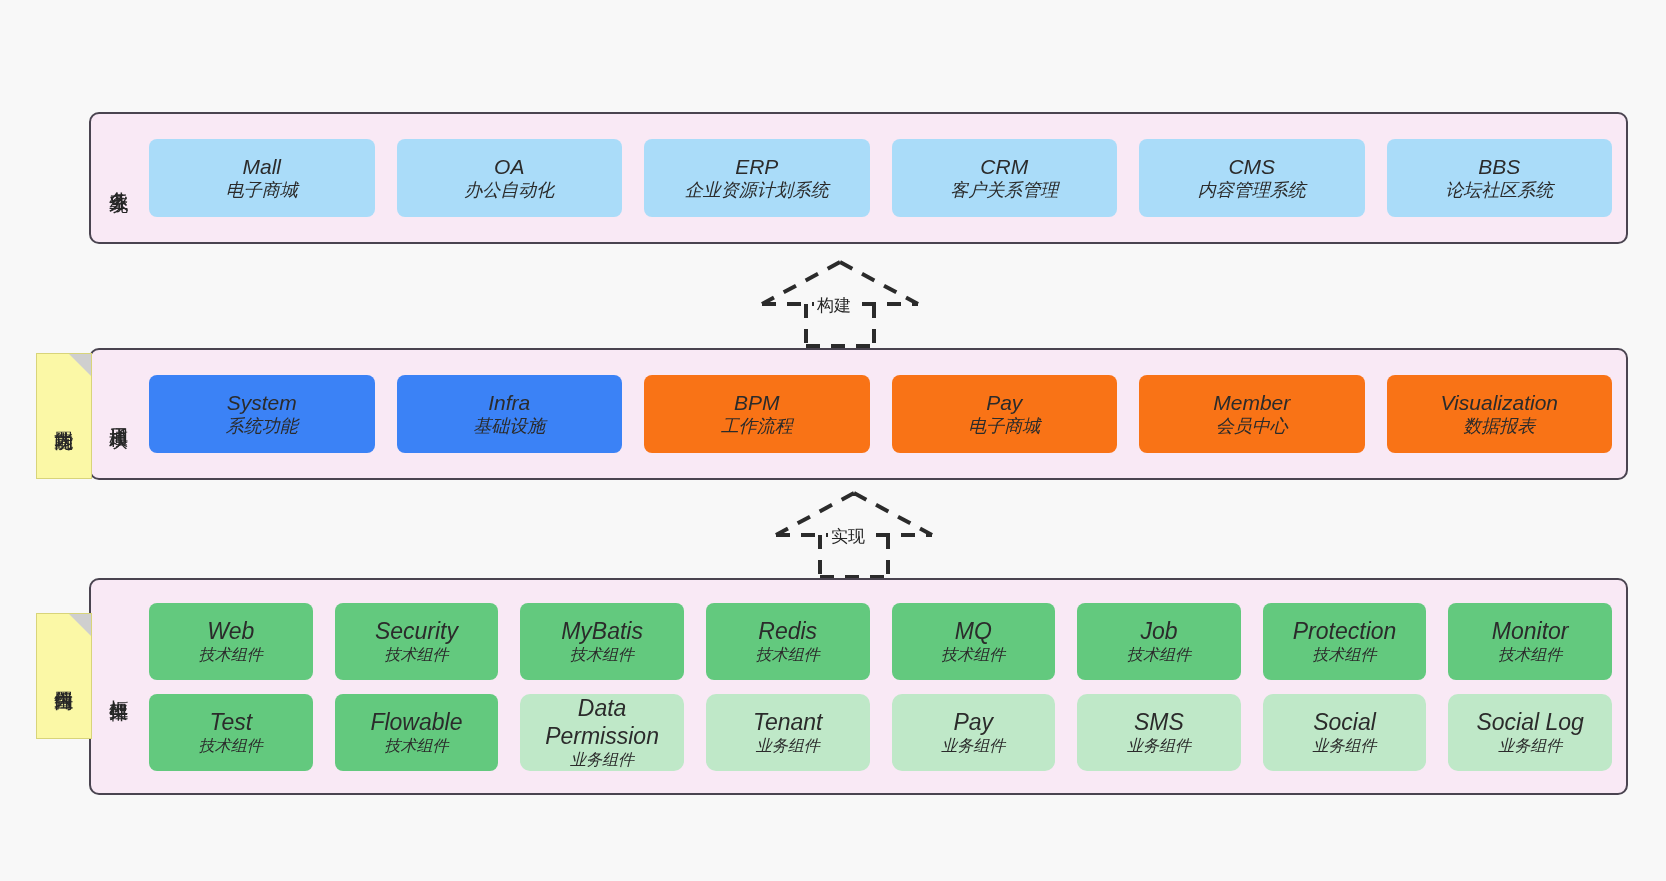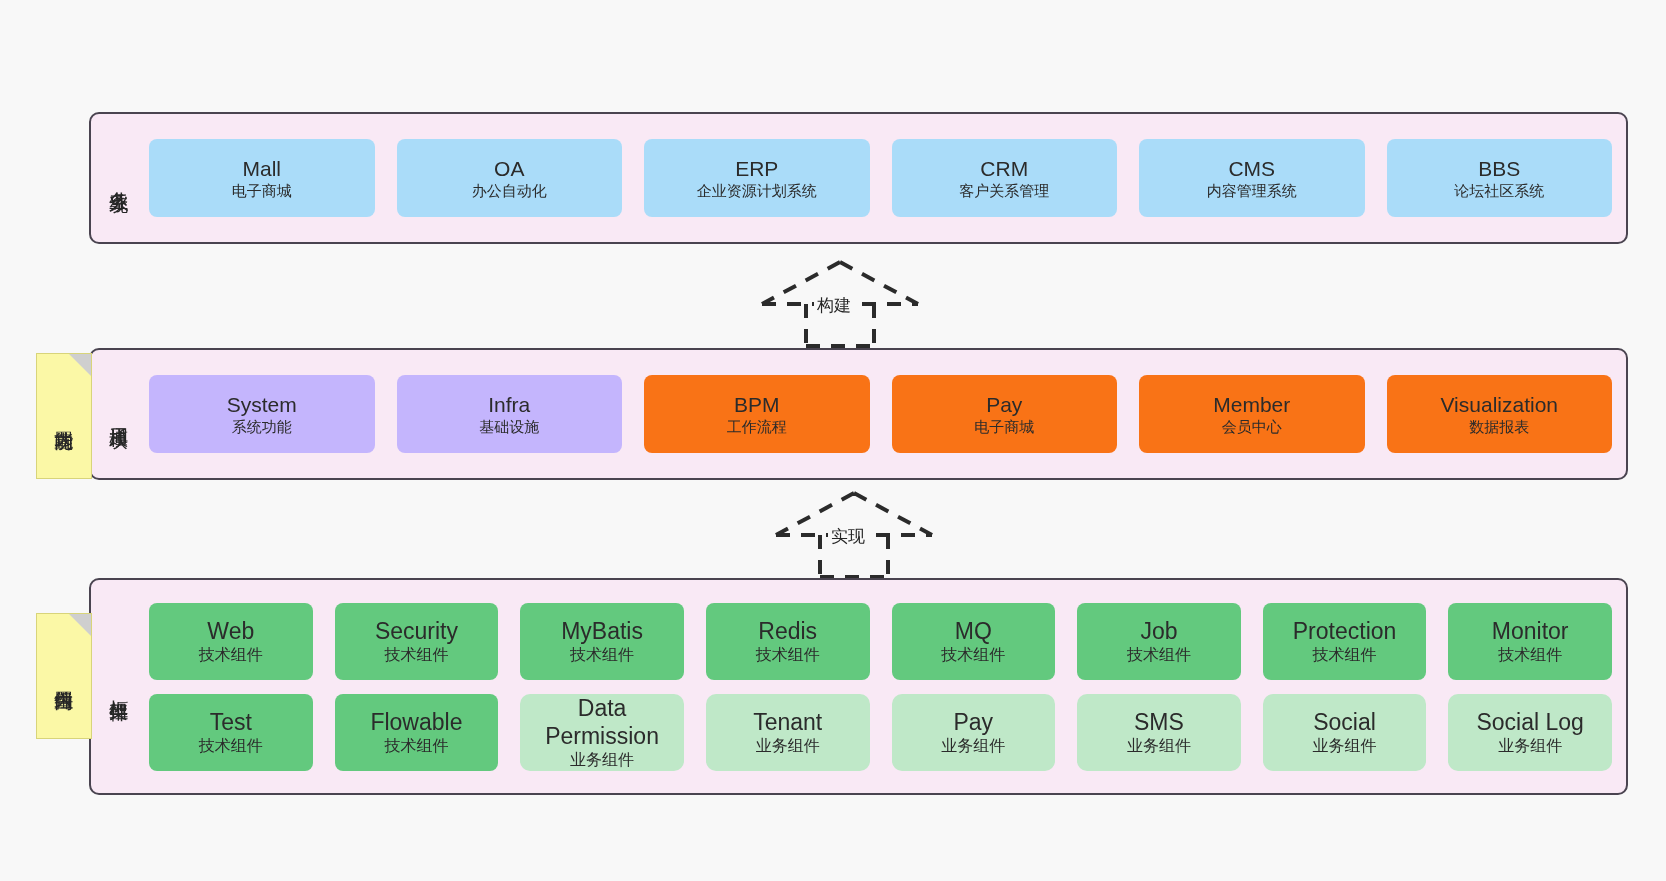--- a/index.html
+++ b/index.html
@@ -60,32 +60,33 @@
     flex: 1 1 0;
     border-radius: 8px;
     display: flex;
     flex-direction: column;
     align-items: center;
     justify-content: center;
     text-align: center;
     color: #2b2b2b;
     line-height: 1.22;
     padding: 6px 4px;
+    font-style: italic;
   }
   .card .en { font-size: 21px; }
-  .card .cn { font-size: 15px; }
+  .card .cn { font-size: 18px; }
 
   
   #layer-business { left: 89px; top: 112px; width: 1539px; height: 132px; }
   #layer-business .card { background: #aadcf9; height: 78px; }
 
   
   #layer-modules { left: 89px; top: 348px; width: 1539px; height: 132px; }
   #layer-modules .card { height: 78px; }
-  .c-red   { background: #c4b5fd; }
+  .c-red   { background: #3b82f6; }
   .c-pink  { background: #f97316; }
 
   
   #layer-framework { left: 89px; top: 578px; width: 1539px; height: 217px; }
   #layer-framework .card { height: 77px; }
   .c-green      { background: #63c97e; }
   .c-lightgreen { background: #bfe8c8; border-radius: 10px; }
   #layer-framework .card .en { font-size: 23px; }
   #layer-framework .card .cn { font-size: 16px; }
 

